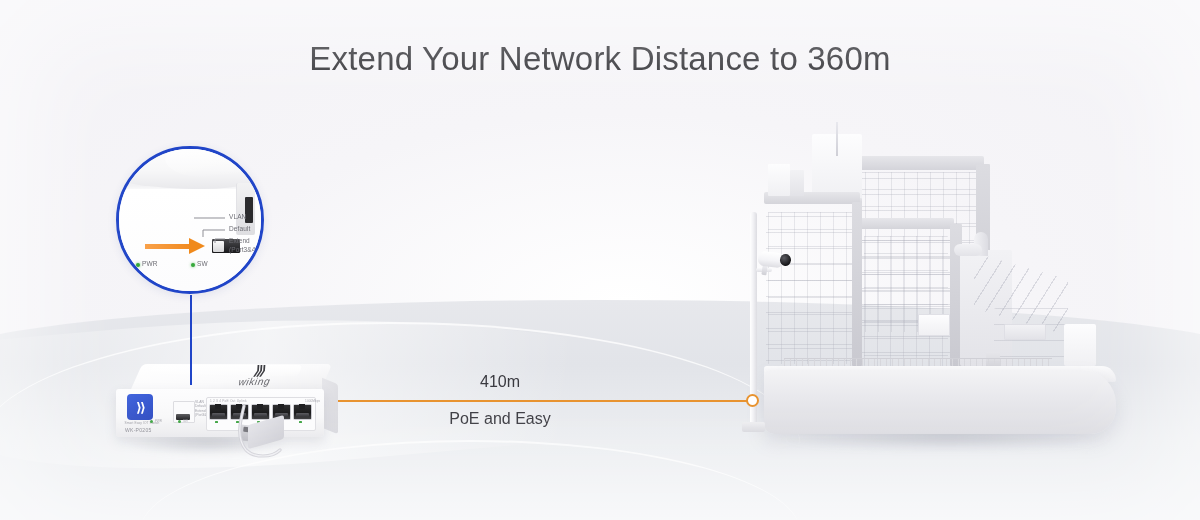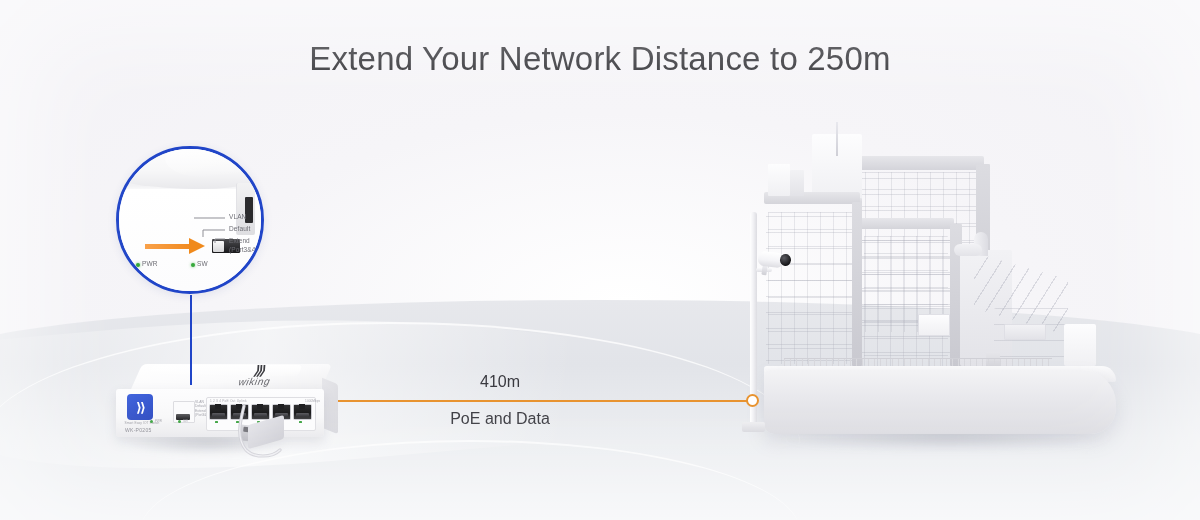--- a/index.html
+++ b/index.html
@@ -322,21 +322,21 @@
 </head>
 <body>
 
 <div id="stage">
 
   <div class="ground"></div>
   <div class="ground-sheen"></div>
   <div class="ground-curve"></div>
   <div class="ground-curve2"></div>
 
-  <div class="title">Extend Your Network Distance to 250m</div>
+  <div class="title">Extend Your Network Distance to 360m</div>
 
   <div class="bld">
     <div class="bld-shadow"></div>
 
     <div class="blk f-lt rows" style="left:110px;top:34px;width:130px;height:170px;"></div>
     <div class="blk f-md cols" style="left:110px;top:44px;width:130px;height:160px;"></div>
     <div class="blk f-dk" style="left:108px;top:28px;width:134px;height:14px;border-radius:2px;"></div>
     <div class="blk f-sd" style="left:234px;top:36px;width:14px;height:170px;"></div>
 
     <div class="blk f-lt" style="left:70px;top:6px;width:50px;height:66px;border-radius:2px;"></div>
@@ -375,21 +375,21 @@
   <div class="pole-base"></div>
   <div class="cam-arm"></div>
   <div class="cam-mount"></div>
   <div class="cam-body"></div>
   <div class="cam-lens"></div>
 
   <div class="link-line"></div>
   <div class="node-sw"></div>
   <div class="node"></div>
   <div class="dist-label">410m</div>
-  <div class="link-sub">PoE and Data</div>
+  <div class="link-sub">PoE and Easy</div>
 
   <div class="switch-shadow"></div>
   <div class="switch">
     <div class="sw-top"></div>
     <div class="sw-top-sheen"></div>
     <div class="sw-brand">
       <span class="chev">⟩⟩⟩</span>
       <span class="nm">wiking</span>
     </div>
     <div class="sw-right"></div>

